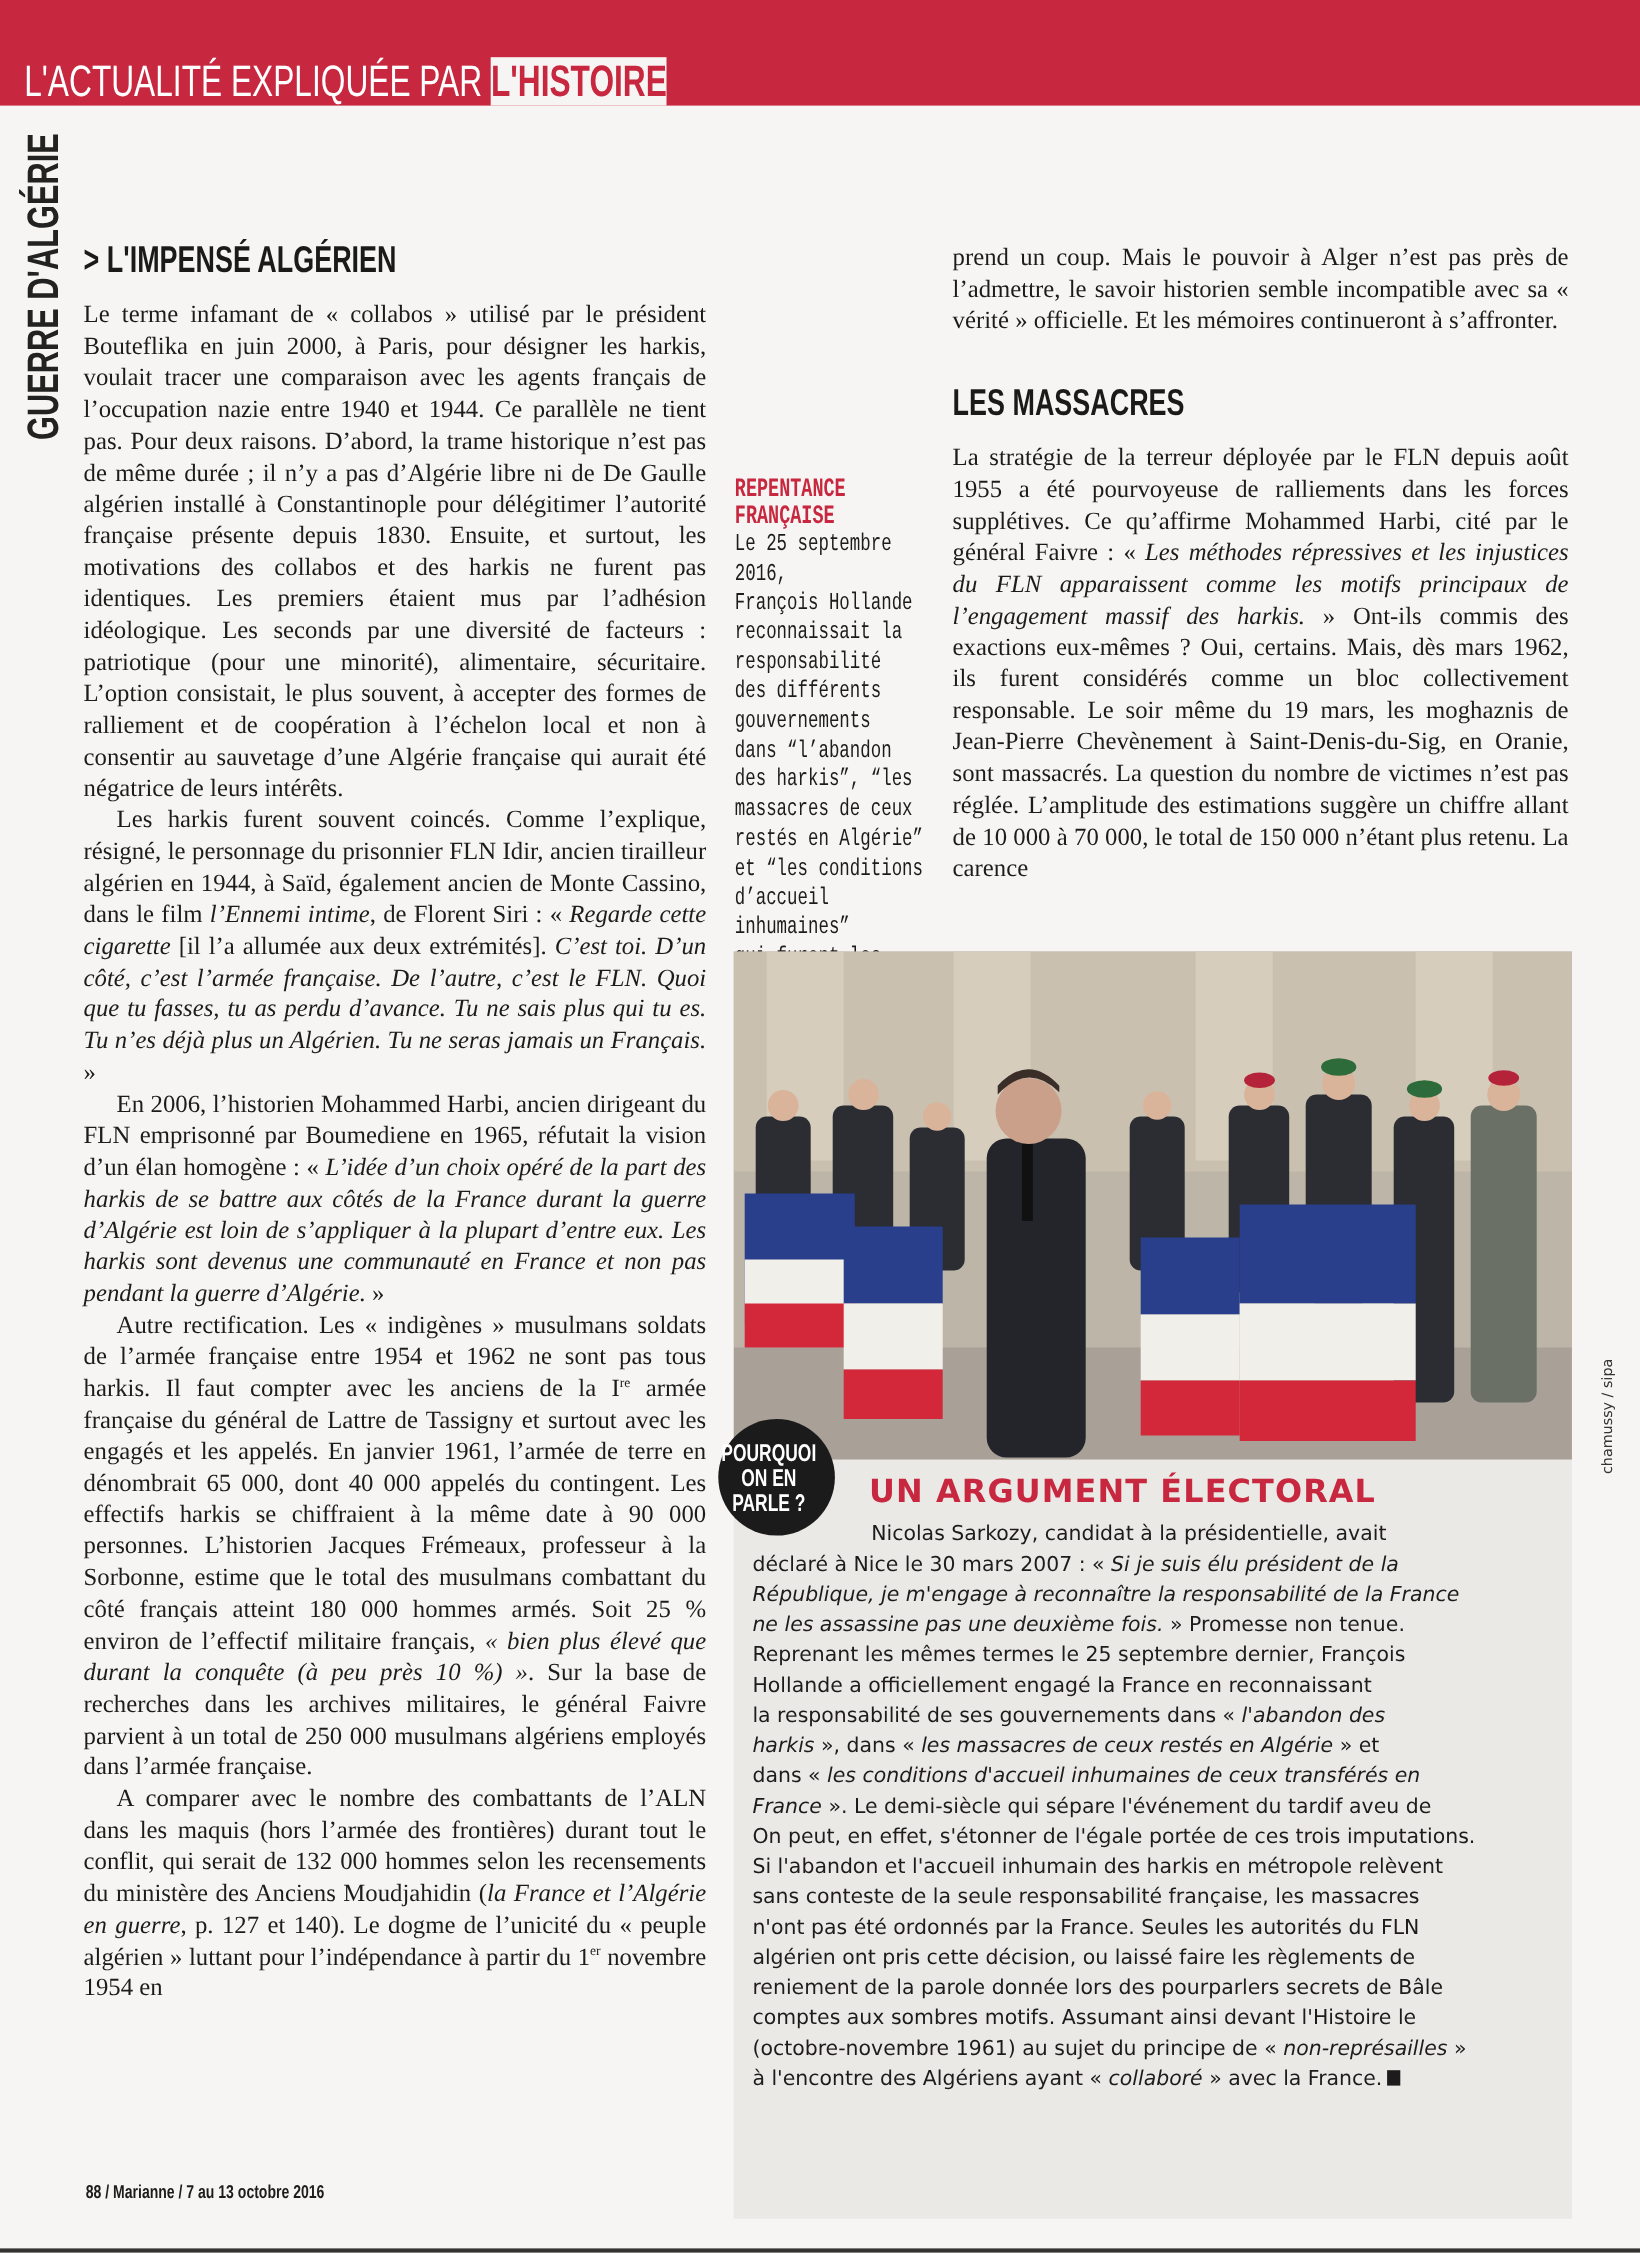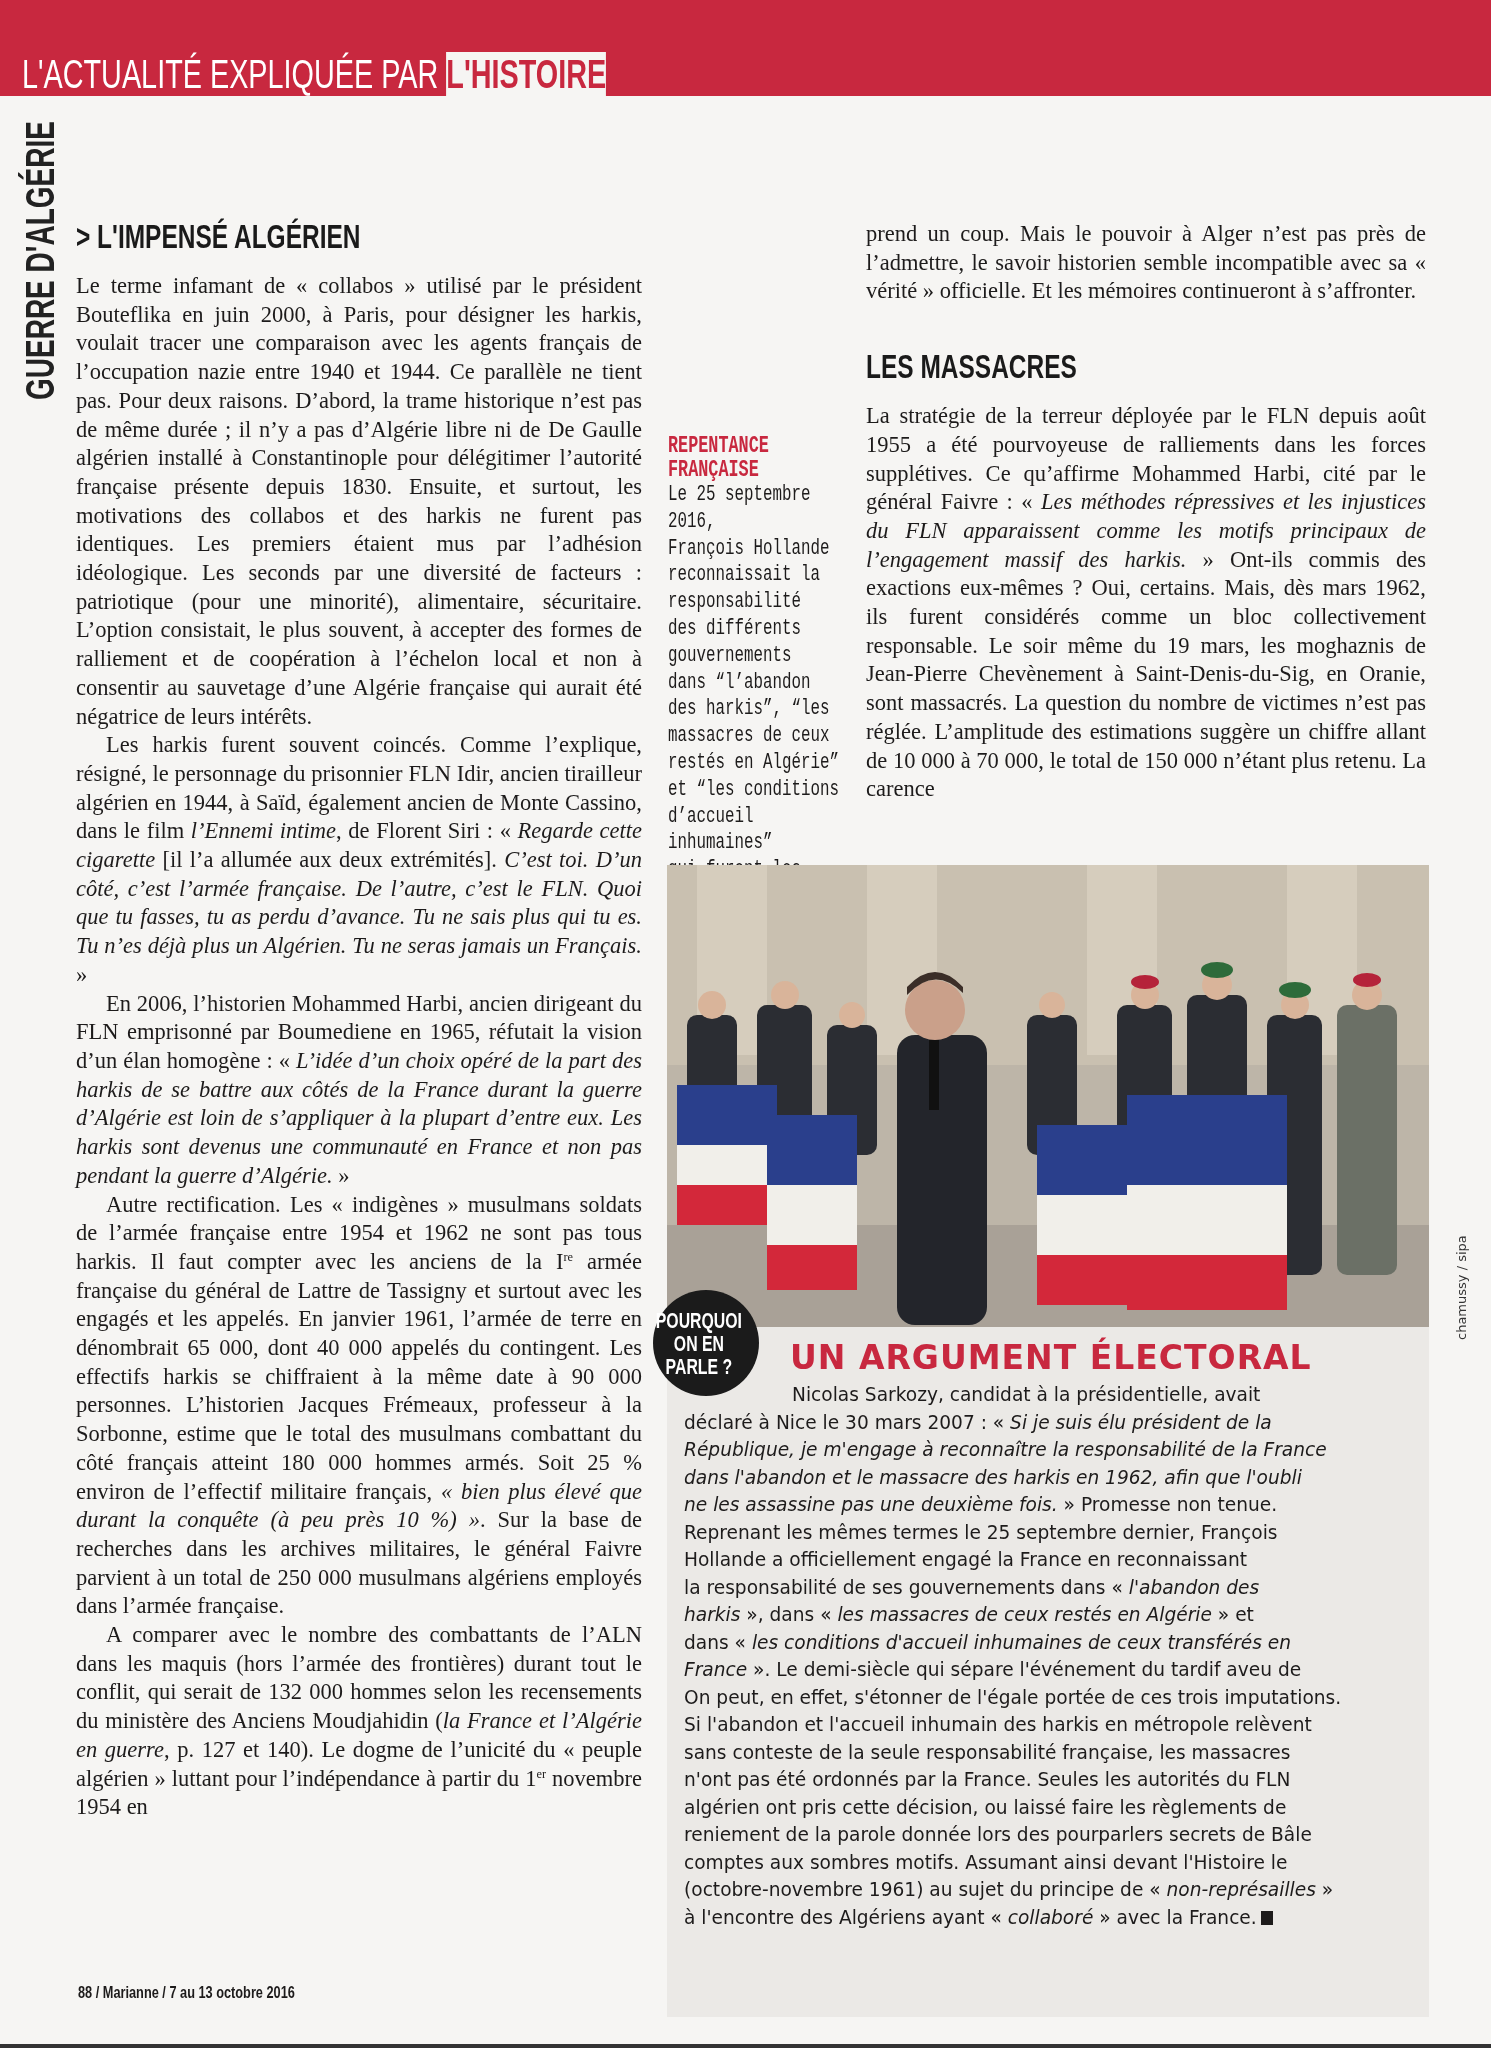--- a/index.html
+++ b/index.html
@@ -85,21 +85,21 @@
     font-family: "Liberation Sans", sans-serif; font-weight: bold;
     text-align: center; display: flex; align-items: center; justify-content: flex-end;
   }
   .badge span {
     display: block; font-size: 22px; line-height: 23px; transform: scaleX(0.72);
     width: 140px; white-space: pre-line;
   }
   .box-title {
     position: absolute; left: 790px; top: 1338px;
     font-family: "DejaVu Sans", sans-serif; font-weight: bold;
-    font-size: 33px; color: #c8283f; white-space: nowrap; letter-spacing: 1px;
+    font-size: 29px; color: #c8283f; white-space: nowrap; letter-spacing: 1px;
   }
   .box-text {
     position: absolute; left: 684px; top: 1381px; width: 760px;
     font-family: "DejaVu Sans", sans-serif;
     font-size: 18.6px; line-height: 27.5px; color: #1d1b1b;
   }
   .box-text .l { white-space: nowrap; display: block; }
   .box-text .l.first { padding-left: 108px; }
   .box-text i { font-style: italic; }
   .end-mark { display: inline-block; width: 12px; height: 14px; background: #1d1b1b; margin-left: 4px; vertical-align: -1px; }
@@ -228,21 +228,20 @@
 <div class="badge">
     <span>POURQUOI
 ON EN
 PARLE ?</span>
   </div>
 <div class="box-title">UN ARGUMENT ÉLECTORAL</div>
 <div class="box-text" id="box-text">
     <span class="l first"><span>Nicolas Sarkozy, candidat à la présidentielle, avait</span></span>
     <span class="l"><span>déclaré à Nice le 30 mars 2007 : « </span><i>Si je suis élu président de la</i></span>
     <span class="l"><i>République, je m'engage à reconnaître la responsabilité de la France</i></span>
-    <span class="l"><i>dans l'abandon et le massacre des harkis en 1962, afin que l'oubli</i></span>
     <span class="l"><i>ne les assassine pas une deuxième fois.</i><span> » Promesse non tenue.</span></span>
     <span class="l"><span>Reprenant les mêmes termes le 25 septembre dernier, François</span></span>
     <span class="l"><span>Hollande a officiellement engagé la France en reconnaissant</span></span>
     <span class="l"><span>la responsabilité de ses gouvernements dans « </span><i>l'abandon des</i></span>
     <span class="l"><i>harkis</i><span> », dans « </span><i>les massacres de ceux restés en Algérie</i><span> » et</span></span>
     <span class="l"><span>dans « </span><i>les conditions d'accueil inhumaines de ceux transférés en</i></span>
     <span class="l"><i>France</i><span> ». Le demi-siècle qui sépare l'événement du tardif aveu de</span></span>
     <span class="l"><span>On peut, en effet, s'étonner de l'égale portée de ces trois imputations.</span></span>
     <span class="l"><span>Si l'abandon et l'accueil inhumain des harkis en métropole relèvent</span></span>
     <span class="l"><span>sans conteste de la seule responsabilité française, les massacres</span></span>

